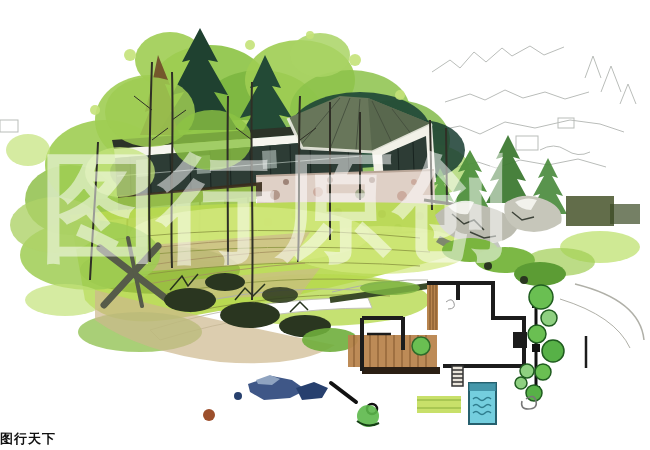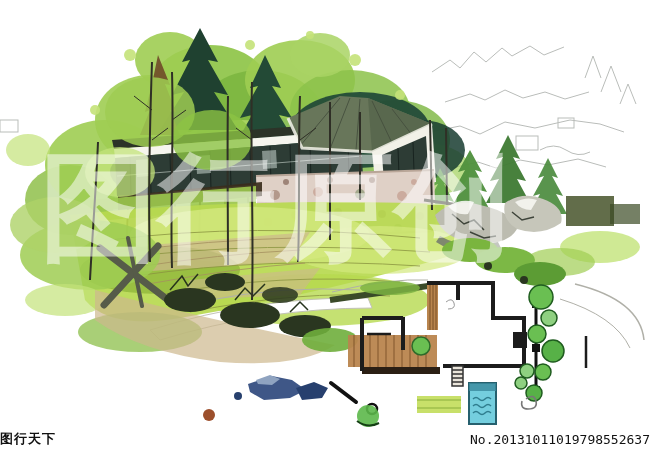--- a/index.html
+++ b/index.html
@@ -15,21 +15,21 @@
   .f-tan{fill:var(--tan)} .f-stone{fill:var(--stone)} .f-roofDark{fill:var(--roofDark)}
   .f-roofHip{fill:var(--roofHip)} .f-glass{fill:var(--glass)} .f-wallWhite{fill:var(--wallWhite)}
   .f-rockGray{fill:var(--rockGray)} .f-rockBlue{fill:var(--rockBlue)} .f-pool{fill:var(--poolBlue)}
   .f-wood{fill:var(--wood)} .f-planTree{fill:var(--planTree)} .f-ink{fill:var(--ink)}
   .s-ink{stroke:var(--ink)} .s-pencil{stroke:var(--pencil)}
   .watermark{position:absolute;left:40px;top:148px;width:566px;display:flex;
     justify-content:space-between;font-size:118px;line-height:1;font-weight:bold;
     color:rgba(255,255,255,0.52);pointer-events:none;user-select:none;
     font-family:"DejaVu Sans",sans-serif;}
   .footer{position:absolute;left:0;top:428px;width:650px;height:22px;background:#ffffff;
-    display:flex;align-items:center;justify-content:space-between;gap:28px;
+    display:flex;align-items:center;justify-content:flex-start;gap:22px;
     font-size:13px;color:#111;font-family:"DejaVu Sans Mono","Liberation Mono",monospace;}
   .footer .site{font-family:"DejaVu Sans",sans-serif;font-weight:bold;letter-spacing:1px;}
 </style>
 </head>
 <body>
 
 <div class="page">
   <div class="artwork">
     <svg width="650" height="428" viewBox="0 0 650 428" xmlns="http://www.w3.org/2000/svg">
       <rect x="0" y="0" width="650" height="428" fill="#ffffff"></rect>
@@ -352,15 +352,14 @@
         <path d="M526,399 q8,-6 10,2 q2,8 -8,8 q-8,0 -6,-8" fill="none" stroke="#777" stroke-width="1.5"></path>
         <path d="M446,302 q6,-5 8,1 q2,6 -6,6" fill="none" stroke="#999" stroke-width="1"></path>
       </g>
     </svg>
   </div>
 
   <div class="watermark">图行原创</div>
 
   <div class="footer">
     <span class="site">图行天下</span>
-    <span>No.20131011019798552637</span>
   </div>
 </div>
 
 </body></html>

